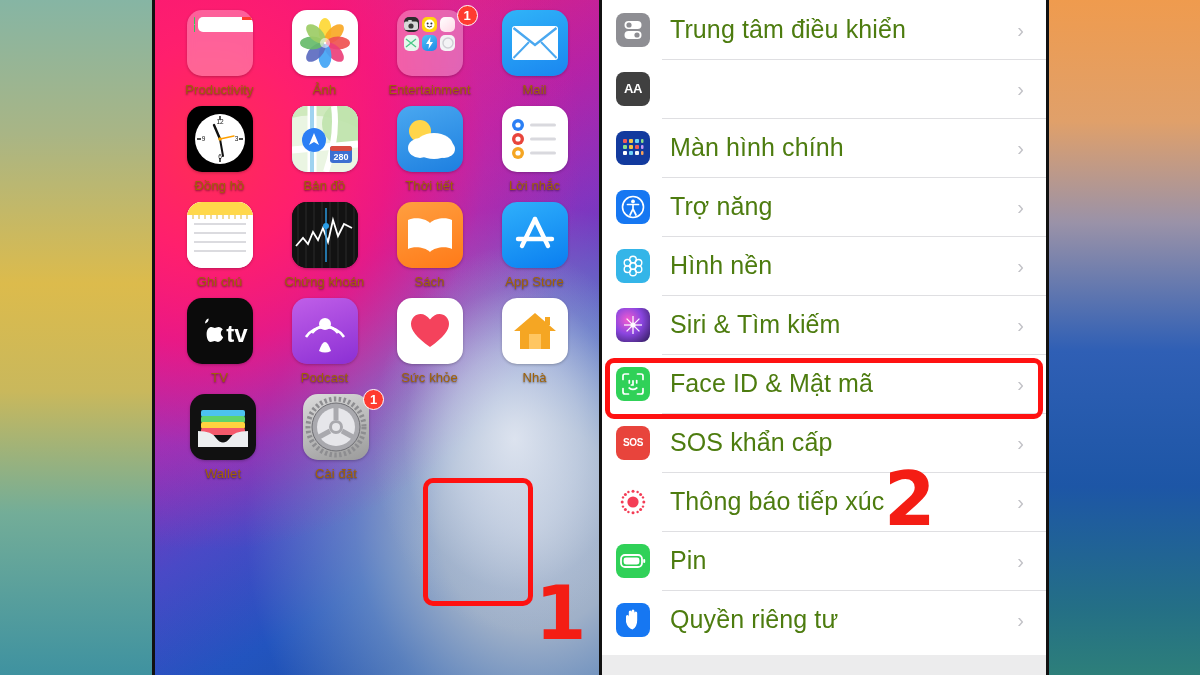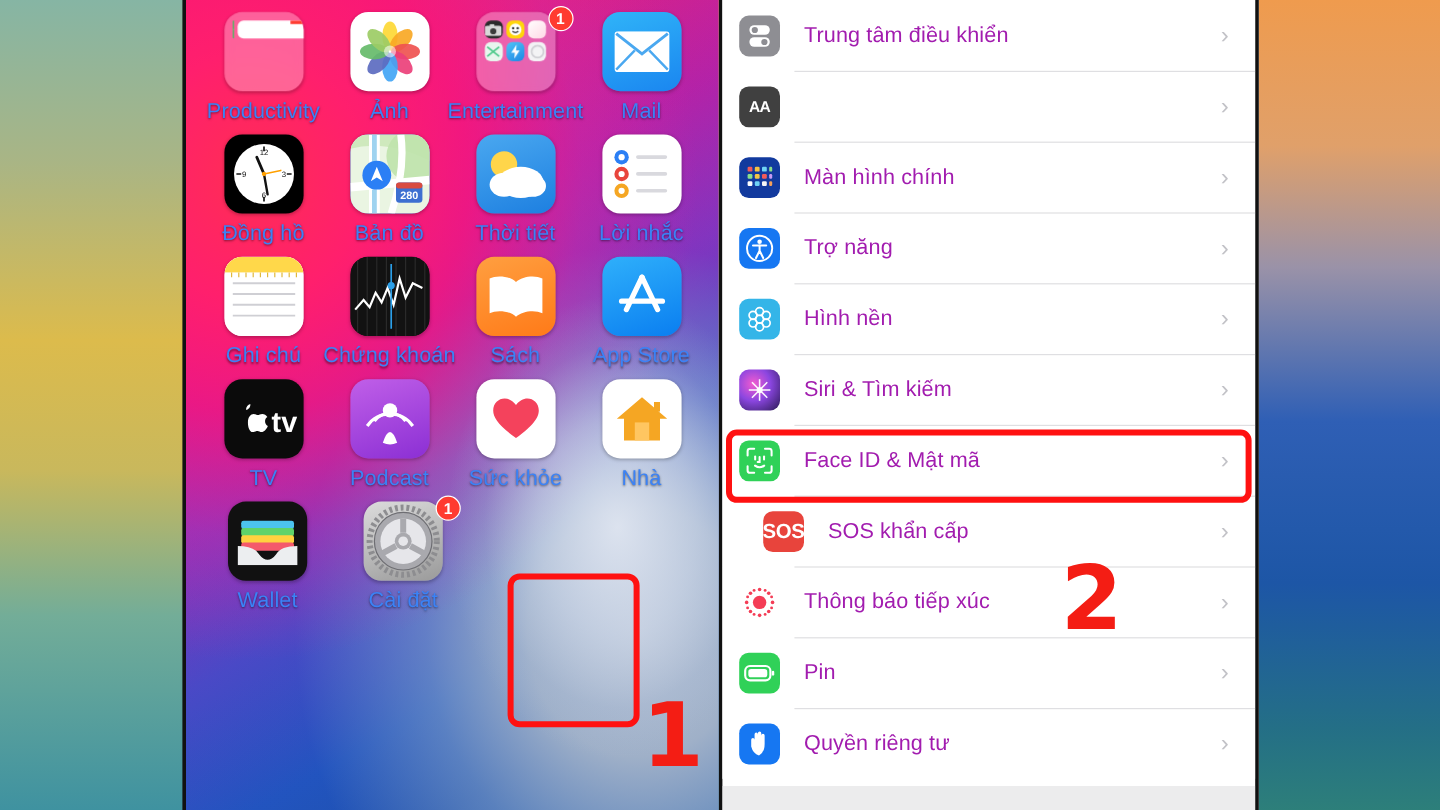--- a/index.html
+++ b/index.html
@@ -45,21 +45,21 @@
 
   #app-grid{position:absolute;left:0;top:10px;width:444px;}
   .app-row{display:flex;justify-content:space-around;margin-bottom:9px;padding:0 12px;}
   .app{width:88px;display:flex;flex-direction:column;align-items:center;position:relative;}
   .app-icon{
     width:66px;height:66px;border-radius:15px;position:relative;
     box-shadow:0 1px 3px rgba(0,0,0,0.25);overflow:hidden;
     display:flex;align-items:center;justify-content:center;
   }
   .app-label{
-    margin-top:6px;color:#3b82f6;font-size:18px;letter-spacing:.1px;
+    margin-top:6px;color:#a16207;font-size:13px;letter-spacing:.1px;
     text-shadow:0 1px 2px rgba(0,0,0,0.55);white-space:nowrap;font-weight:500;
   }
   .badge{
     position:absolute;top:-5px;right:-4px;min-width:21px;height:21px;border-radius:11px;
     background:#ff3b30;color:#fff;font-size:13px;font-weight:600;
     display:flex;align-items:center;justify-content:center;border:1.5px solid #fff;
     z-index:5;box-sizing:border-box;padding:0 4px;
   }
 
   
@@ -104,21 +104,21 @@
   }
   .srow + .srow::before{
     content:"";position:absolute;left:60px;right:0;top:0;height:1px;background:#dfdfe2;
   }
   .sicon{
     width:34px;height:34px;border-radius:8px;flex:0 0 34px;
     display:flex;align-items:center;justify-content:center;
     color:#fff;font-size:14px;font-weight:700;overflow:hidden;position:relative;
   }
   .slabel{
-    margin-left:20px;font-size:18px;color:#a21caf;letter-spacing:.1px;
+    margin-left:20px;font-size:25px;color:#4d7c0f;letter-spacing:.1px;
     font-family:"Liberation Sans","DejaVu Sans",sans-serif;
   }
   .chev{
     position:absolute;right:22px;top:50%;transform:translateY(-50%);
     color:#c2c2c7;font-size:20px;font-weight:400;line-height:1;
   }
   #list-bottom{position:absolute;left:0;right:0;bottom:0;height:20px;background:#ececed;}
 
   #settings-highlight{
     position:absolute;left:3px;top:358px;width:438px;height:61px;
@@ -601,21 +601,21 @@
             <path d="M13 9.8 L13 14 L11.4 14"></path>
             <path d="M9.2 17 Q13 19.8 16.8 17"></path>
           </g>
         </svg>
       </div>
       <div class="slabel">Face ID &amp; Mật mã</div>
       <div class="chev">›</div>
     </div>
 
     <div class="srow">
-      <div class="sicon" style="background:#e8443c;font-size:17px;font-weight:800;letter-spacing:-.3px;margin-left:20px;">
+      <div class="sicon" style="background:#e8443c;font-size:10px;font-weight:800;letter-spacing:-.3px;">
         <span>SOS</span>
       </div>
       <div class="slabel">SOS khẩn cấp</div>
       <div class="chev">›</div>
     </div>
 
     <div class="srow">
       <div class="sicon" style="background:#fff;">
         <svg width="30" height="30" viewBox="0 0 30 30">
           <circle cx="15" cy="15" r="5.6" fill="#f43d56"></circle>

